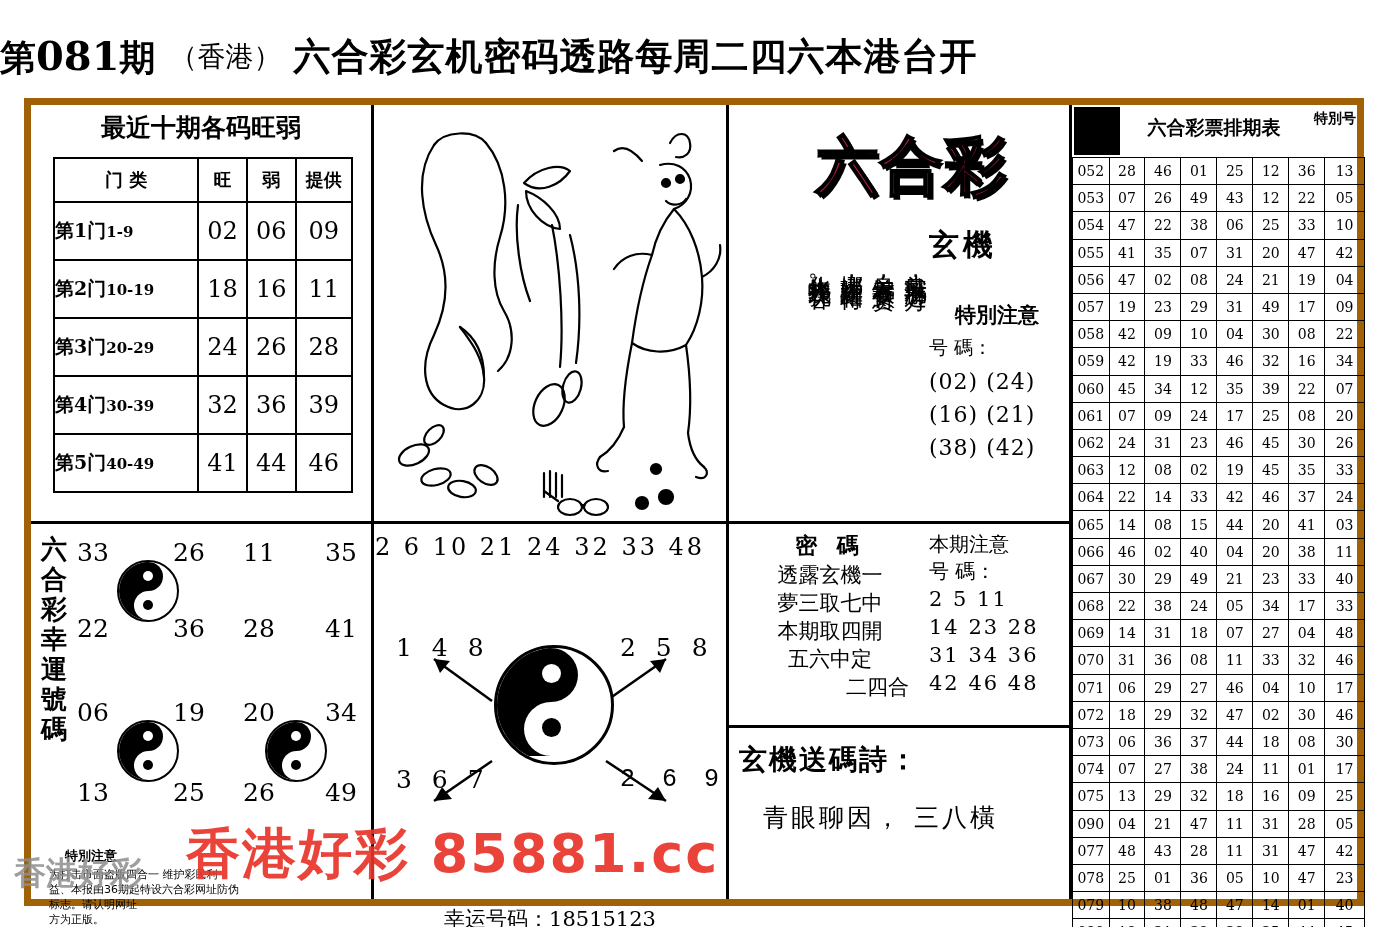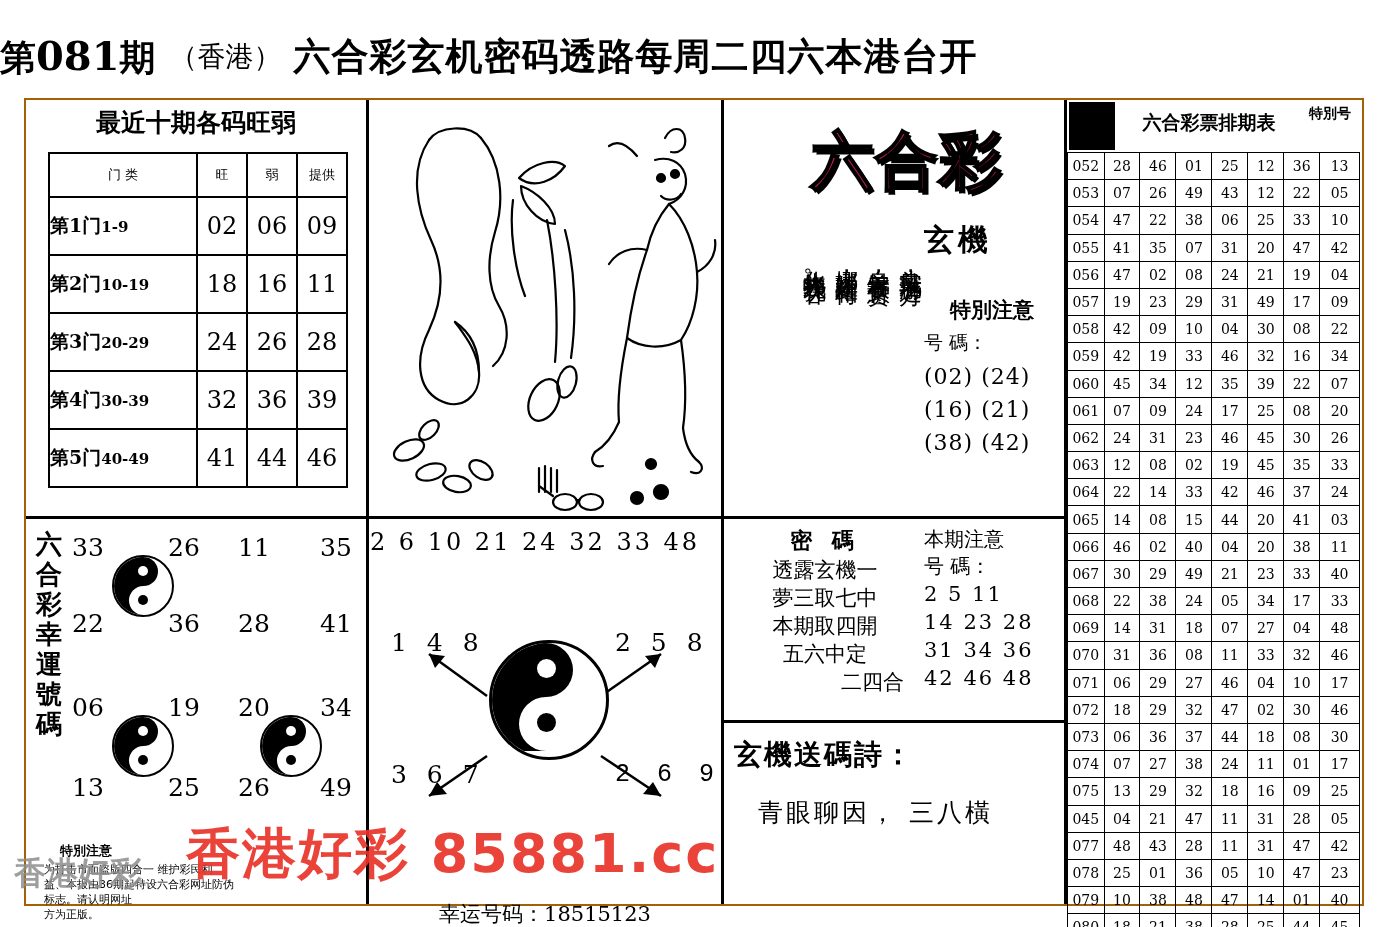--- a/index.html
+++ b/index.html
@@ -25,41 +25,41 @@
   .hdr-issue .num{font-size:40px;}
   .hdr-paren{font-size:28px;margin-left:14px;font-family:"DejaVu Serif",serif;}
   .hdr-main{
     font-size:37px;font-weight:bold;margin-left:12px;letter-spacing:1px;
     font-family:"DejaVu Serif","Liberation Serif",serif;
   }
 
   
   .frame{
     position:absolute;left:24px;top:98px;width:1340px;height:808px;
-    border:2px solid #a16207;box-sizing:border-box;
+    border:7px solid #a16207;box-sizing:border-box;
   }
 
   
   .vsep{position:absolute;top:0;bottom:0;width:3px;background:#000;}
 
   
   .col1{position:absolute;left:0;top:0;width:340px;height:100%;}
   .c1-title{
     position:absolute;left:0;top:6px;width:340px;text-align:center;
     font-size:25px;font-weight:bold;font-family:"DejaVu Serif",serif;
   }
   .hot-table{
     position:absolute;left:22px;top:52px;width:300px;
     border-collapse:collapse;
   }
   .hot-table td,.hot-table th{
     border:2px solid #000;text-align:center;height:54px;
     font-size:22px;font-family:"DejaVu Serif",serif;
   }
-  .hot-table th{font-weight:normal;height:40px;font-size:13px;border-radius:17px;}
+  .hot-table th{font-weight:bold;height:40px;font-size:18px;border-radius:17px;}
   .hot-table td.lbl{font-weight:bold;font-size:19px;text-align:left;padding-left:0;}
   .hot-table td.lbl .sml{font-size:15px;}
   .hot-table td.val{font-size:24px;}
 
   .c1-hsep{position:absolute;left:0;top:416px;width:340px;height:3px;background:#000;}
 
   .lucky-box{position:absolute;left:0;top:419px;width:340px;height:320px;}
   .lucky-vlabel{
     position:absolute;left:6px;top:10px;width:34px;
     font-size:26px;font-weight:bold;line-height:30px;text-align:center;
@@ -687,21 +687,21 @@
               <td class="id">075</td>
               <td class="n">13</td>
               <td class="n">29</td>
               <td class="n">32</td>
               <td class="n">18</td>
               <td class="n">16</td>
               <td class="n">09</td>
               <td class="sp">25</td>
             </tr>
             <tr>
-              <td class="id">045</td>
+              <td class="id">090</td>
               <td class="n">04</td>
               <td class="n">21</td>
               <td class="n">47</td>
               <td class="n">11</td>
               <td class="n">31</td>
               <td class="n">28</td>
               <td class="sp">05</td>
             </tr>
             <tr>
               <td class="id">077</td>

